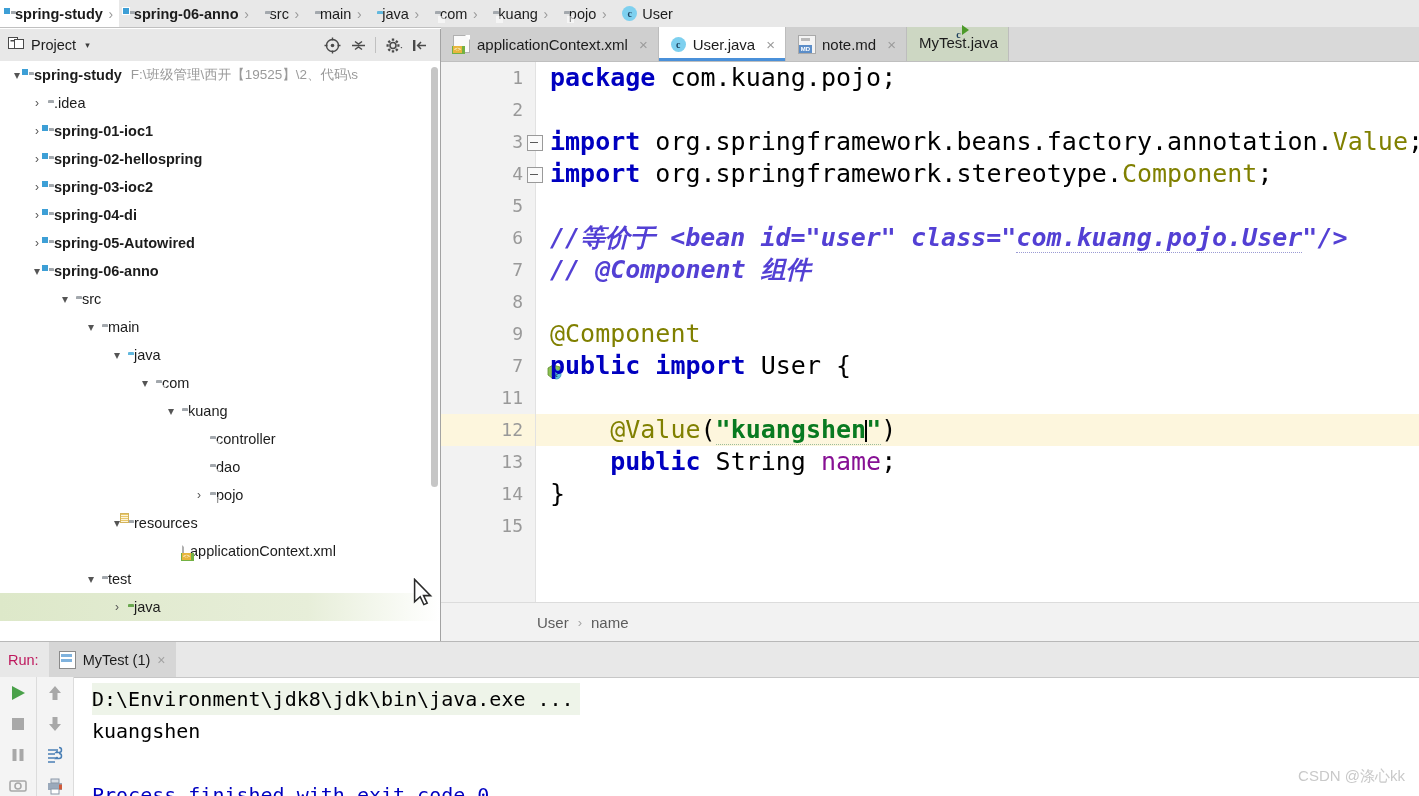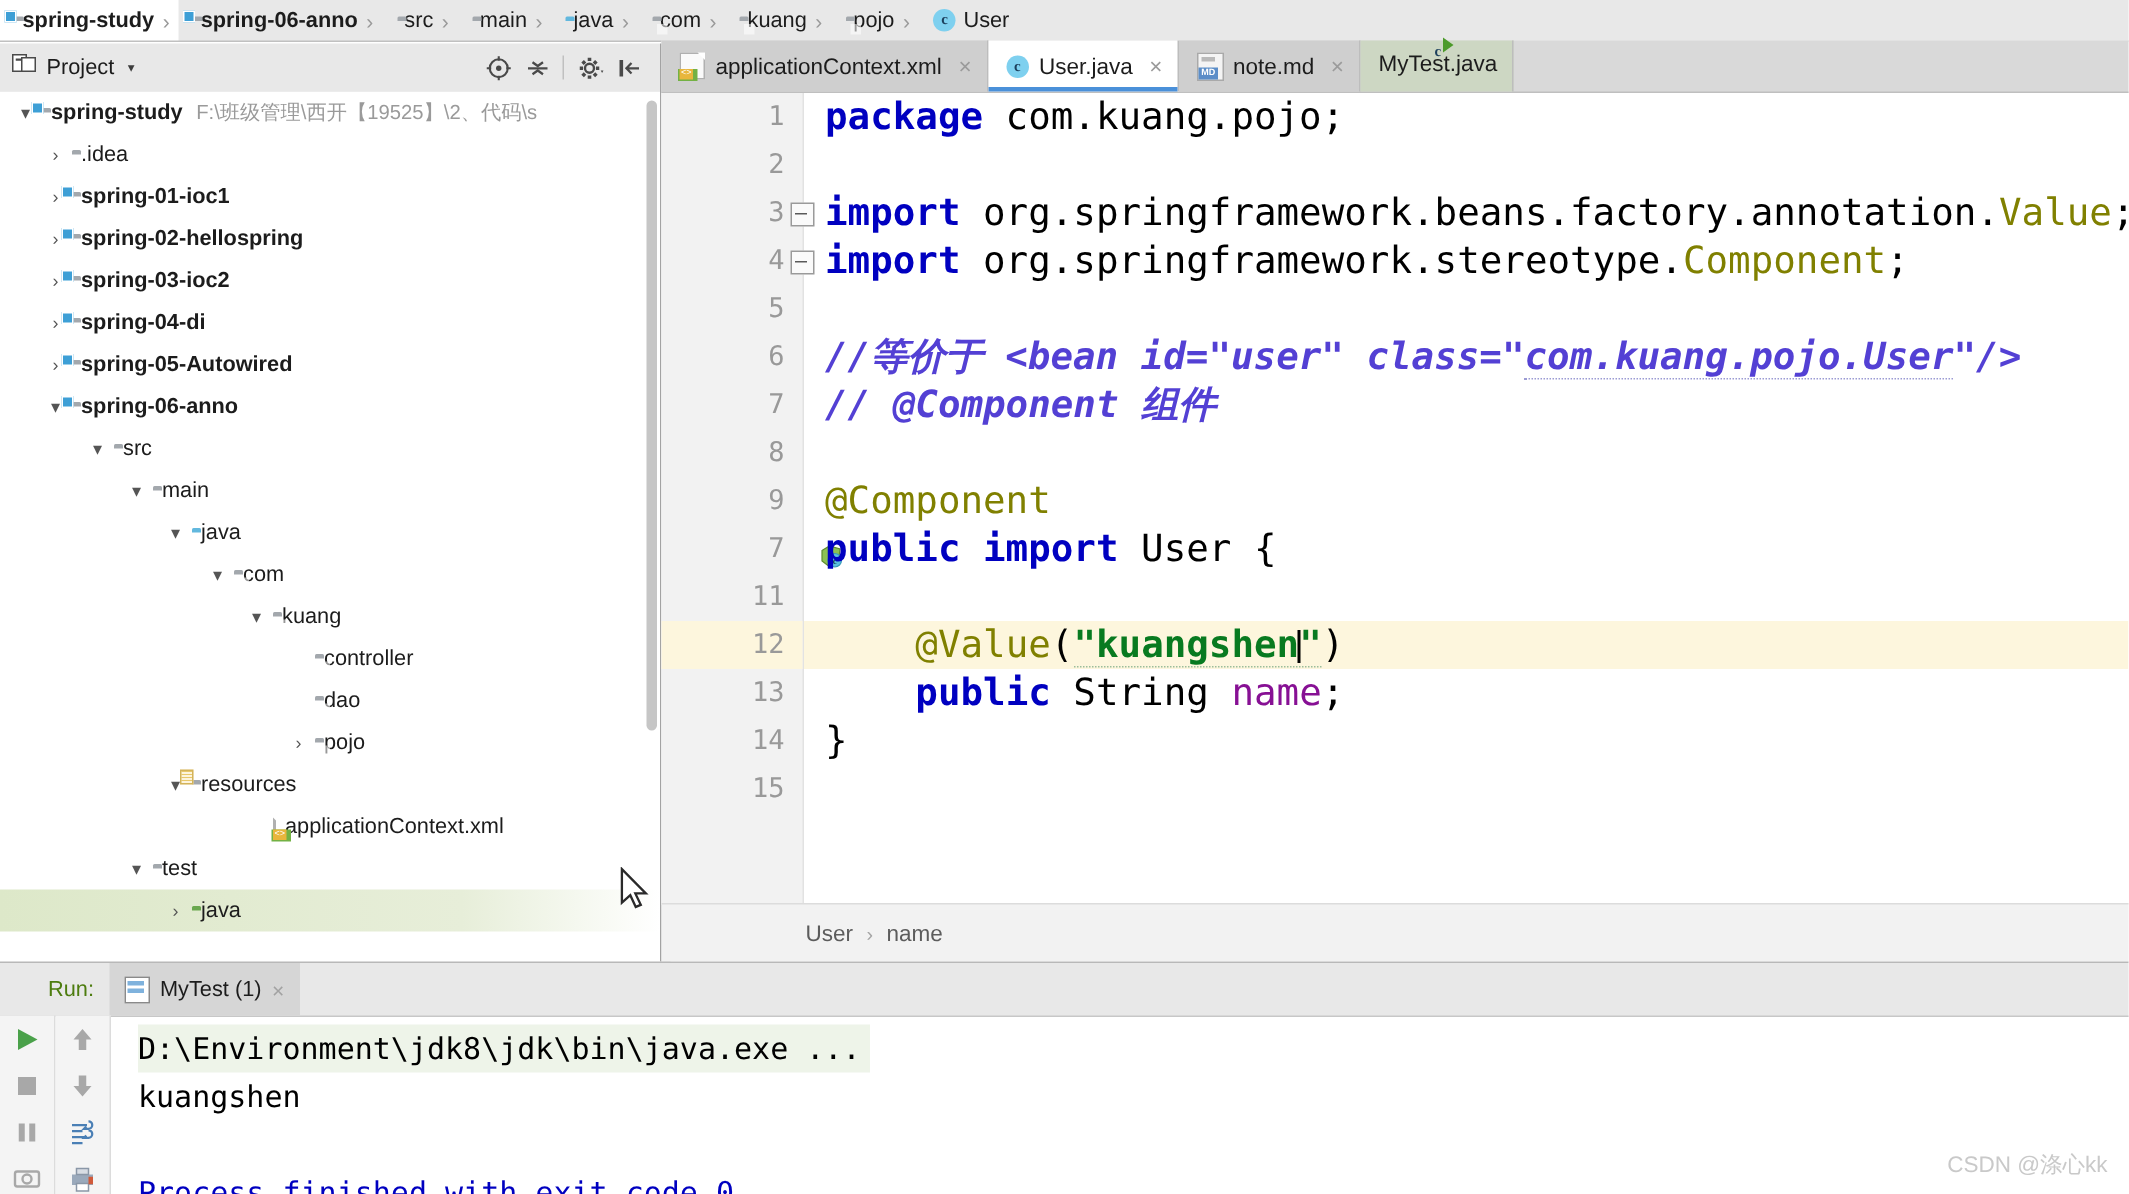--- a/index.html
+++ b/index.html
@@ -153,21 +153,21 @@
   .breadcrumb-bar{
     position:absolute;left:0;right:0;bottom:0;height:38px;background:#f2f2f2;
     border-top:1px solid #dcdcdc;display:flex;align-items:center;padding-left:96px;
     font-size:15px;color:#5c5c5c;gap:9px;
   }
   .breadcrumb-bar .bsep{color:#a5a5a5;font-size:13px;}
 
   
   .runpanel{position:absolute;left:0;top:641px;right:0;bottom:0;background:#ffffff;border-top:1px solid #b8b8b8;}
   .run-tabs{height:35px;background:#e8e8e8;display:flex;align-items:center;border-bottom:1px solid #c7c7c7;}
-  .run-label{font-size:14.5px;color:#4d7c0f;padding:0 10px 0 8px;margin-left:24px;}
+  .run-label{font-size:14.5px;color:#be185d;padding:0 10px 0 8px;}
   .run-tab{
     height:35px;display:flex;align-items:center;gap:7px;padding:0 10px;
     background:#d6d6d6;font-size:14.5px;color:#1c1c1c;
   }
   .run-tab .close{color:#a2a2a2;font-size:14px;}
   .junit-ico{width:15px;height:16px;background:#fff;border:1px solid #8a8a8a;position:relative;}
   .junit-ico:after{content:"";position:absolute;left:1px;top:2px;width:11px;height:3px;background:#7fb2dd;box-shadow:0 5px 0 #7fb2dd;}
 
   .run-body{position:absolute;left:0;top:35px;right:0;bottom:0;display:flex;}
   .run-gutter{width:36px;background:#f4f4f4;border-right:1px solid #dcdcdc;flex:none;

